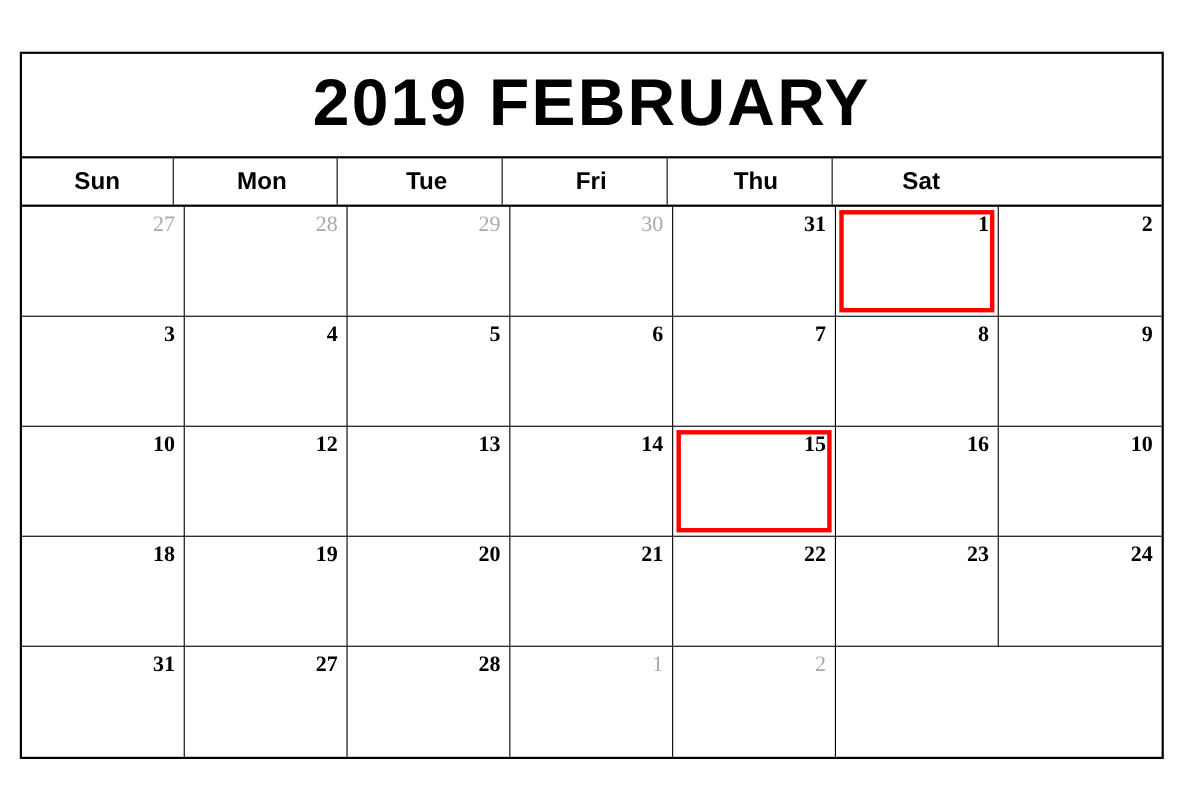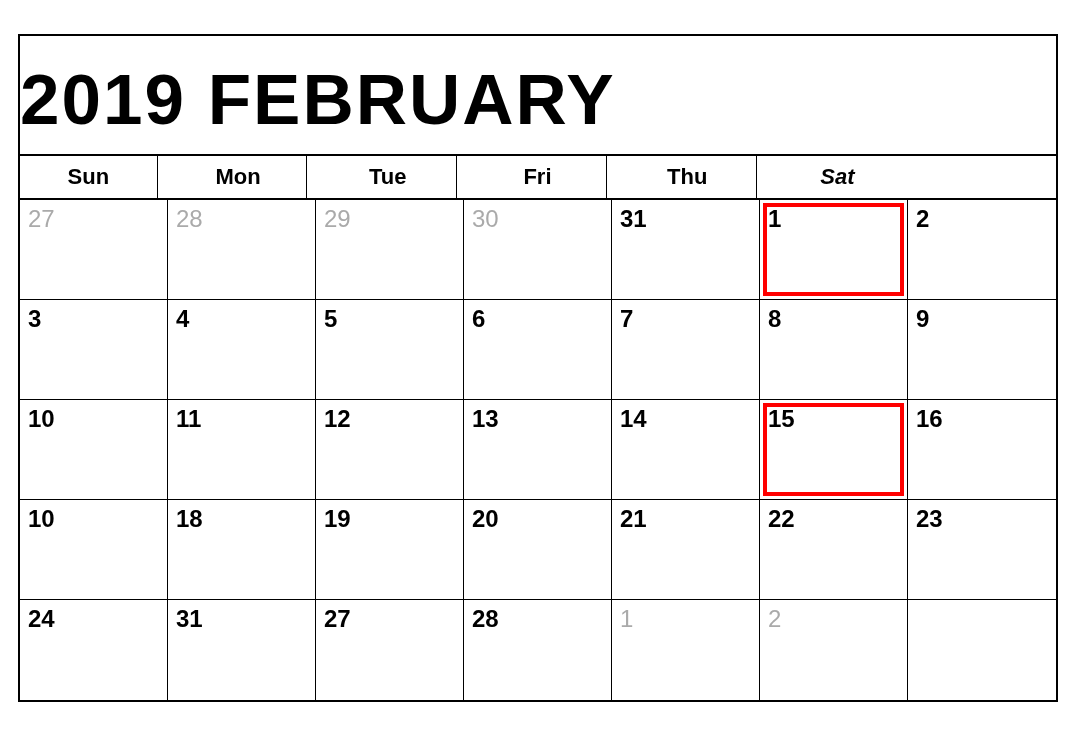--- a/index.html
+++ b/index.html
@@ -10,59 +10,61 @@
       justify-content: center;
       align-items: center;
       width: 1076px;
       height: 736px;
     }
     .calendar-wrapper {
       width: 1040px;
       border: 2px solid #000;
     }
     .calendar-title {
-      text-align: left;
-      font-size: 71px;
+      text-align: center;
+      font-size: 60px;
       font-weight: 900;
-      padding: 23px 0 14px;
+      padding: 10px 0 14px;
       letter-spacing: 2px;
       border-bottom: 2px solid #000;
     }
     .calendar-header {
       display: grid;
       grid-template-columns: repeat(7, 1fr);
       border-bottom: 2px solid #000;
       gap: 12px;
     }
     .header-cell {
       text-align: center;
       font-size: 22px;
       font-weight: 600;
       padding: 8px 0;
       border-right: 1px solid #000;
     }
-    .header-cell:last-child { border-right: none; font-style: italic; }
+    .header-cell:last-child { border-right: none; }
     .calendar-grid {
       display: grid;
       grid-template-columns: repeat(7, 1fr);
       grid-template-rows: repeat(5, 1fr);
     }
     .day-cell {
       border-right: 1px solid #000;
       border-bottom: 1px solid #000;
       min-height: 100px;
       padding: 5px 8px;
       position: relative;
     }
     .day-cell:nth-child(7n) { border-right: none; }
     .day-cell:nth-child(n+29) { border-bottom: none; }
     .day-number {
-      font-size: 24px;
+      font-size: 20px;
       font-weight: 700;
+      text-align: right;
       display: block;
+      font-family: Liberation Serif, serif;
     }
     .day-number.dimmed {
       color: #aaa;
       font-weight: 400;
     }
     .red-box {
       position: absolute;
       top: 3px;
       left: 3px;
       right: 3px;
@@ -125,23 +127,20 @@
       <div class="day-cell">
         <span class="day-number">8</span>
       </div>
       <div class="day-cell">
         <span class="day-number">9</span>
       </div>
       <div class="day-cell">
         <span class="day-number">10</span>
       </div>
       <div class="day-cell">
-        <span class="day-number">11</span>
-      </div>
-      <div class="day-cell">
         <span class="day-number">12</span>
       </div>
       <div class="day-cell">
         <span class="day-number">13</span>
       </div>
       <div class="day-cell">
         <span class="day-number">14</span>
       </div>
       <div class="day-cell">
         <span class="day-number">15</span>

